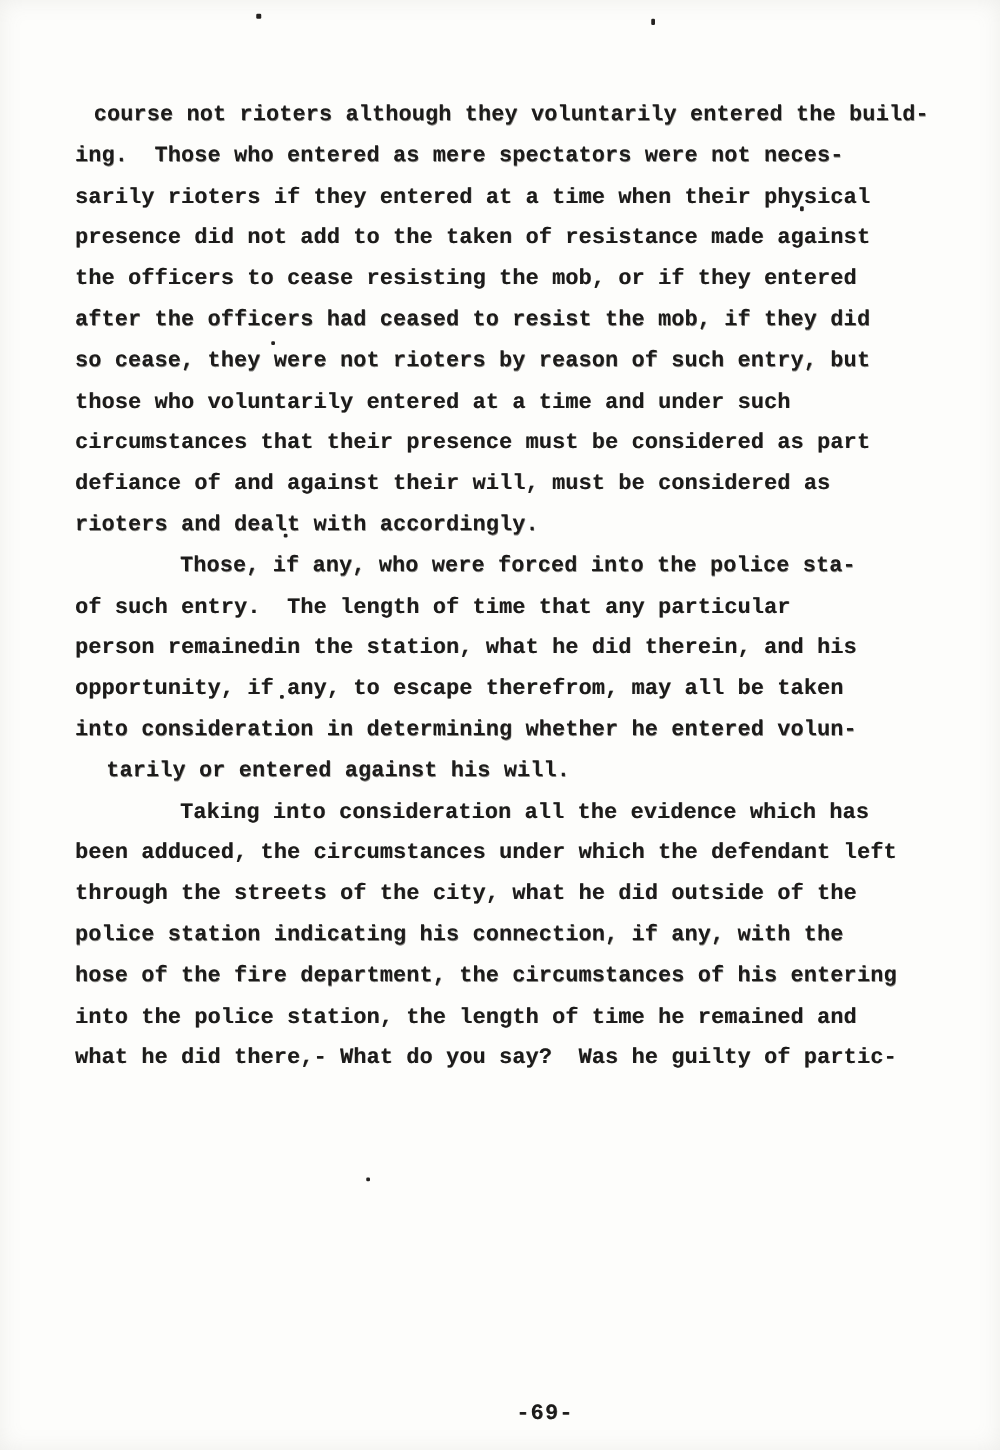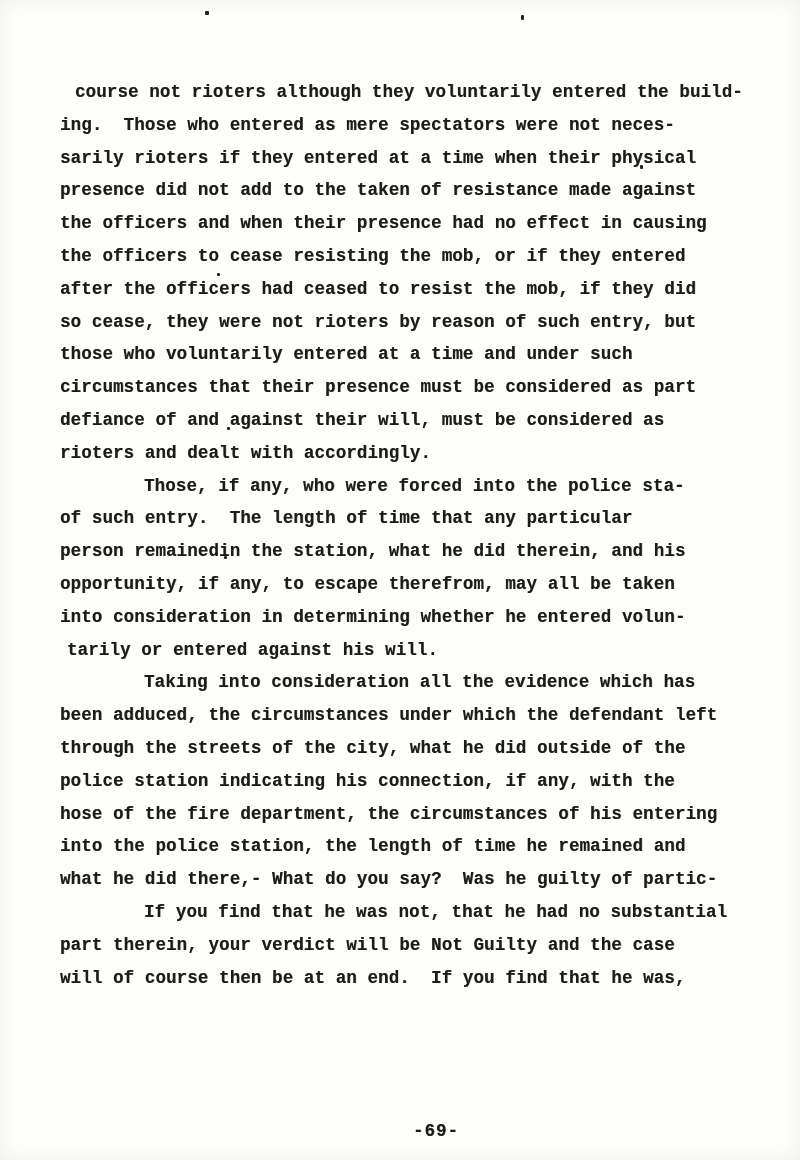--- a/index.html
+++ b/index.html
@@ -29,21 +29,21 @@
     font-size: 17.5px;
     font-weight: 700;
     line-height: 32.8px;
     height: 32.8px;
     letter-spacing: 0.1px;
     color: #1c1b1a;
     text-shadow: 0.4px 0.4px 0.4px rgba(40,38,35,0.55);
   }
   .line.indent-sm { padding-left: 15px; }
   .line.indent-tab { padding-left: 84px; }
-  .line.indent-tiny { padding-left: 7px; }
+  .line.indent-tiny { padding-left: 7px; margin-left: 18px; }
   .page-footer {
     position: absolute;
     top: 1121px;
     left: 0;
     width: 100%;
     text-align: center;
     font-size: 17.5px;
     font-weight: 700;
     letter-spacing: 1px;
     color: #1c1b1a;
@@ -69,21 +69,20 @@
   <div class="speck" style="left:224px; top:556px; width:3px; height:3px;"></div>
   <div class="speck" style="left:293px; top:942px; width:3px; height:3px;"></div>
 
   <div class="text-body">
 
     <div>
       <div class="line indent-sm">course not rioters although they voluntarily entered the build-</div>
       <div class="line">ing.  Those who entered as mere spectators were not neces-</div>
       <div class="line">sarily rioters if they entered at a time when their physical</div>
       <div class="line">presence did not add to the taken of resistance made against</div>
-      <div class="line">the officers and when their presence had no effect in causing</div>
       <div class="line">the officers to cease resisting the mob, or if they entered</div>
       <div class="line">after the officers had ceased to resist the mob, if they did</div>
       <div class="line">so cease, they were not rioters by reason of such entry, but</div>
       <div class="line">those who voluntarily entered at a time and under such</div>
       <div class="line">circumstances that their presence must be considered as part</div>
       <div class="line">defiance of and against their will, must be considered as</div>
       <div class="line">rioters and dealt with accordingly.</div>
     </div>
 
     <div>
@@ -98,23 +97,18 @@
     <div>
       <div class="line indent-tab">Taking into consideration all the evidence which has</div>
       <div class="line">been adduced, the circumstances under which the defendant left</div>
       <div class="line">through the streets of the city, what he did outside of the</div>
       <div class="line">police station indicating his connection, if any, with the</div>
       <div class="line">hose of the fire department, the circumstances of his entering</div>
       <div class="line">into the police station, the length of time he remained and</div>
       <div class="line">what he did there,- What do you say?  Was he guilty of partic-</div>
     </div>
 
-    <div>
-      <div class="line indent-tab">If you find that he was not, that he had no substantial</div>
-      <div class="line">part therein, your verdict will be Not Guilty and the case</div>
-      <div class="line">will of course then be at an end.  If you find that he was,</div>
-    </div>
 
   </div>
 
   <div class="page-footer">-69-</div>
 
 </div>
 
 </body></html>

